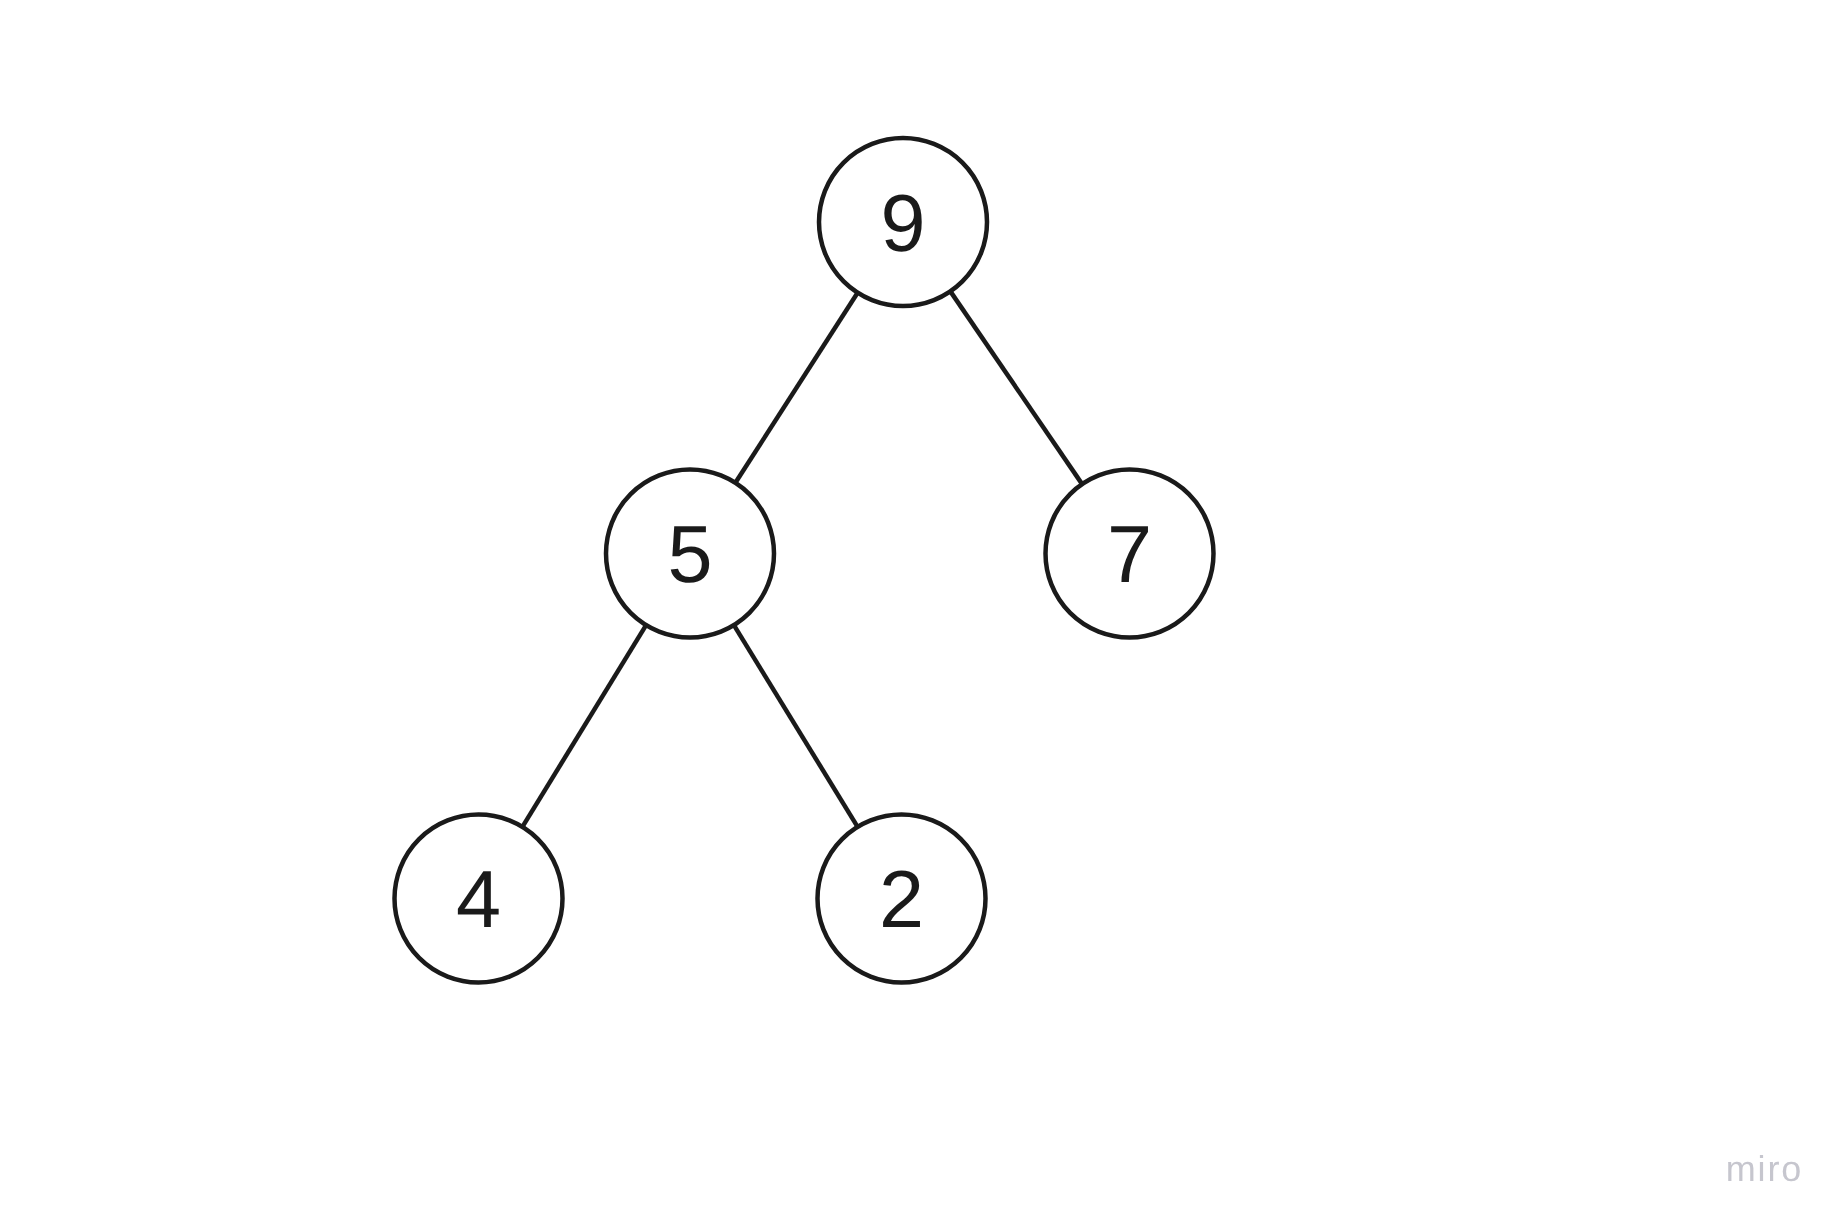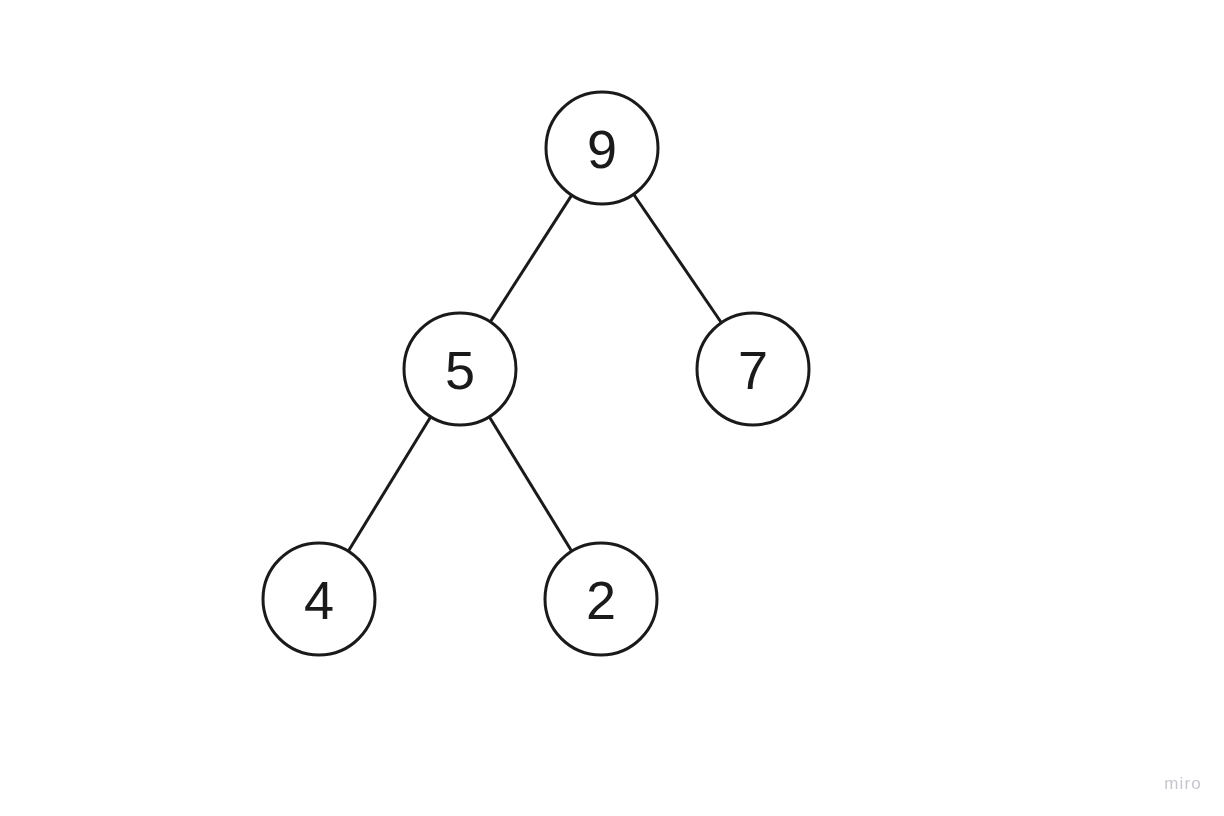--- a/index.html
+++ b/index.html
@@ -39,21 +39,21 @@
     font-size: 54px;
     font-weight: 400;
     text-anchor: middle;
     dominant-baseline: central;
   }
   .watermark {
     position: absolute;
     right: 22px;
     bottom: 22px;
     font-family: "Liberation Sans", sans-serif;
-    font-size: 17px;
+    font-size: 24px;
     letter-spacing: 1.2px;
     color: #c6c6ce;
     user-select: none;
   }
 </style>
 </head>
 <body>
 
 <svg id="canvas" viewBox="0 0 1224 816">
   <g id="edges-layer">

